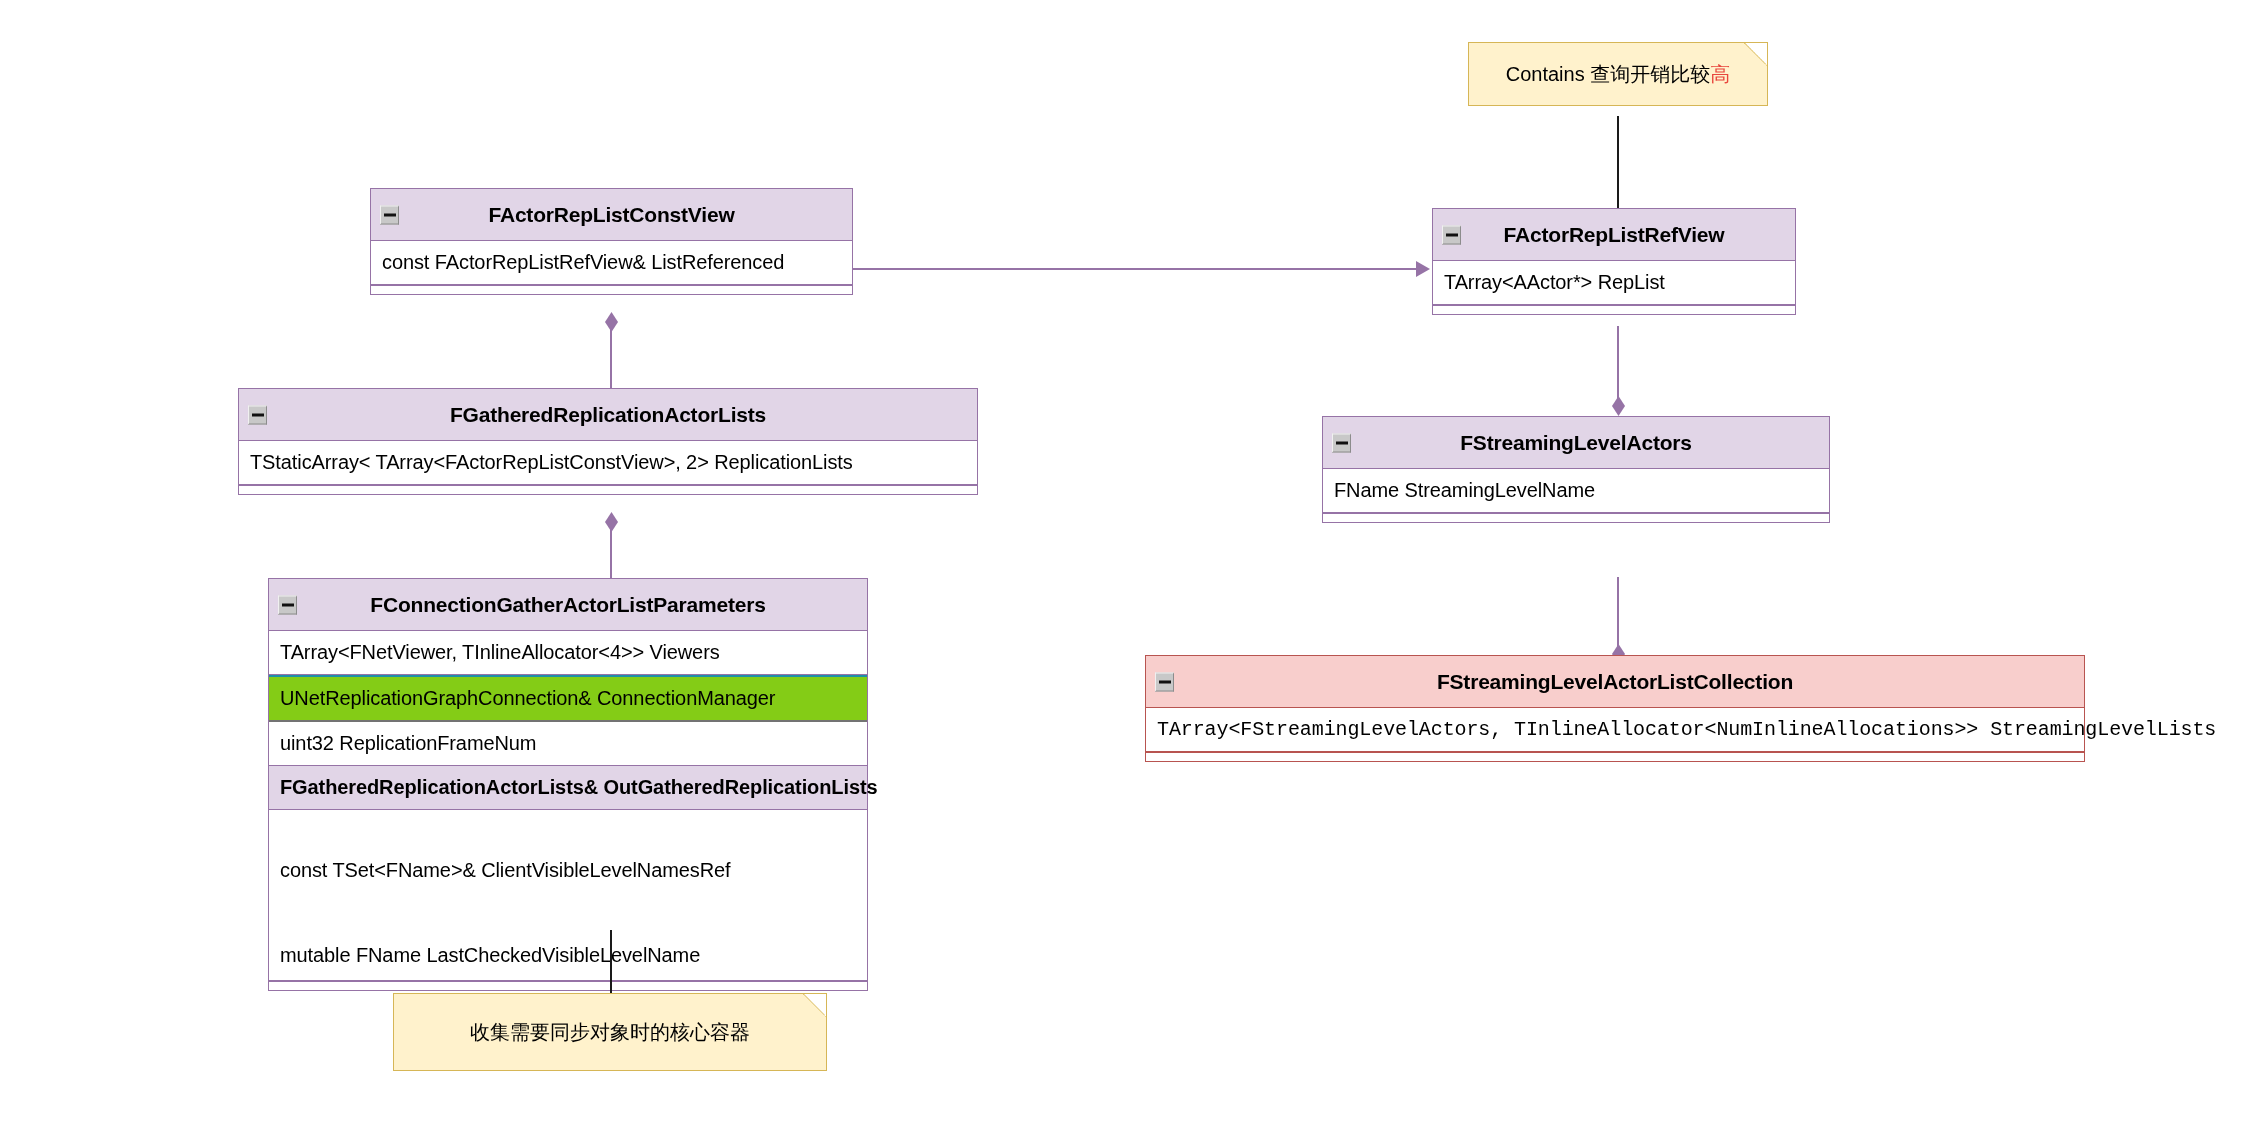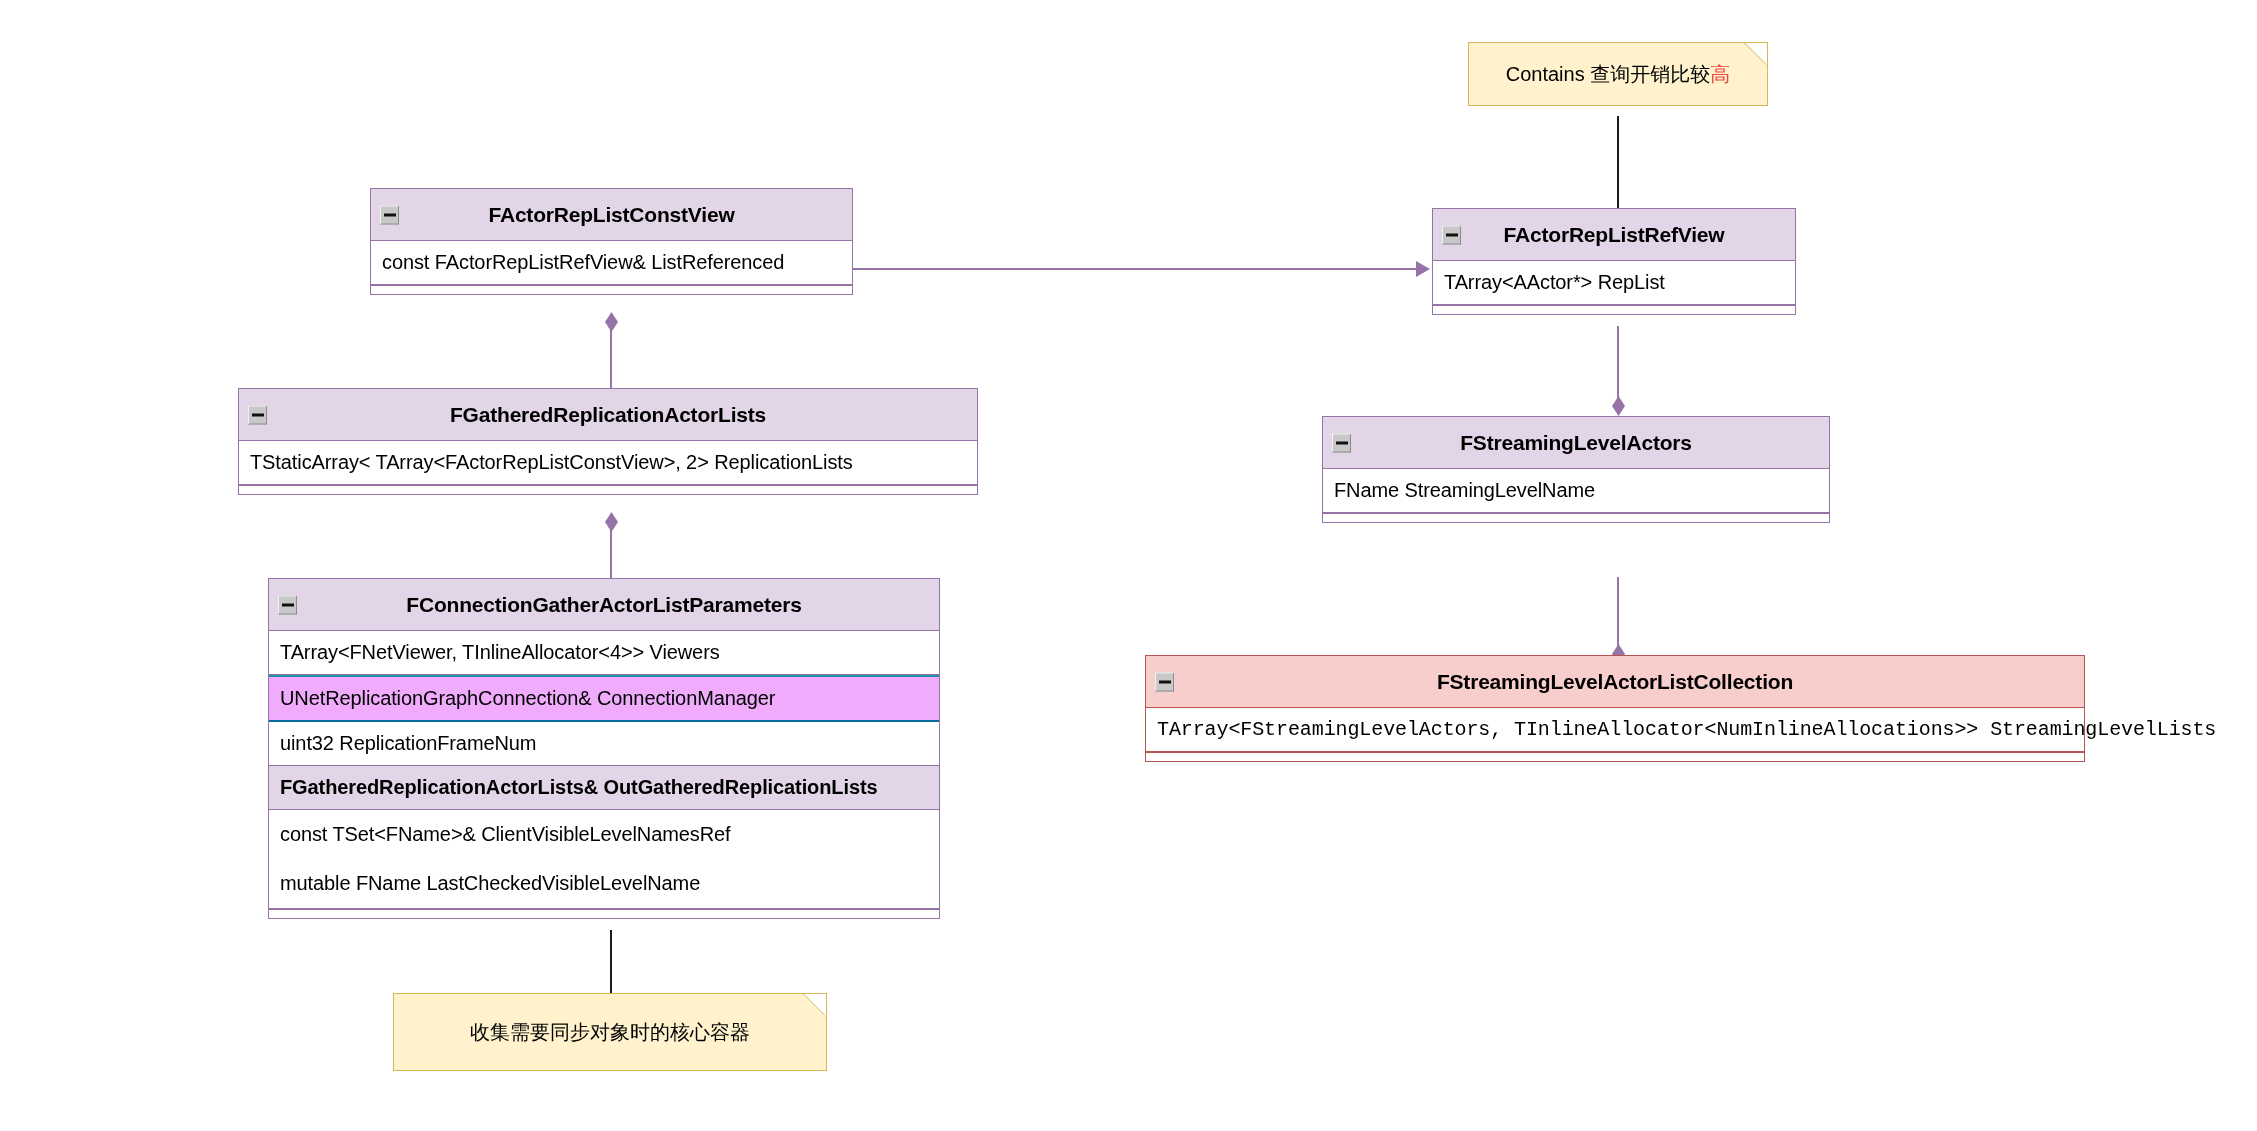--- a/index.html
+++ b/index.html
@@ -79,27 +79,28 @@
     color: #000000;
     padding: 9px 11px 9px 11px;
     line-height: 1.25;
     border-bottom: 1.5px solid #9673A6;
     white-space: nowrap;
     letter-spacing: -0.1px;
   }
   .uml-row.lavender { background: #E1D5E7; }
   .uml-row.bold { font-weight: bold; background: #E1D5E7; }
   .uml-row.highlight {
-    background: #f0abfc;
+    background: #84cc16;
     border-top: 2px solid #1F8FA8;
-    border-bottom: 2px solid #0369a1;
+    border-bottom: 2px solid #737373;
   }
   .uml-row.plain-group {
     padding-top: 12px;
     padding-bottom: 12px;
+    margin-top: 36px;
   }
   .uml-class.red .uml-row { border-bottom-color: #B85450; font-family: Liberation Mono, monospace; }
 
   
   .uml-foot {
     height: 9px;
     box-sizing: border-box;
     background: #ffffff;
     border-top: 1.5px solid #9673A6;
   }
@@ -203,21 +204,21 @@
       <span class="collapse-icon"></span>
       <span>FGatheredReplicationActorLists</span>
     </div>
     <div class="uml-row">TStaticArray&lt; TArray&lt;FActorRepListConstView&gt;, 2&gt; ReplicationLists</div>
     <div class="uml-foot"></div>
   </div>
 
   <div class="conn v" style="left:610px; top:518px; height:61px;"></div>
   <div class="diamond" style="left:605px; top:512px;"></div>
 
-  <div class="uml-class" style="left:268px; top:578px; width:672px;">
+  <div class="uml-class" style="left:268px; top:578px; width:600px;">
     <div class="uml-header">
       <span class="collapse-icon"></span>
       <span>FConnectionGatherActorListParameters</span>
     </div>
     <div class="uml-row">TArray&lt;FNetViewer, TInlineAllocator&lt;4&gt;&gt; Viewers</div>
     <div class="uml-row highlight">UNetReplicationGraphConnection&amp; ConnectionManager</div>
     <div class="uml-row">uint32 ReplicationFrameNum</div>
     <div class="uml-row bold">FGatheredReplicationActorLists&amp; OutGatheredReplicationLists</div>
     <div class="uml-row plain-group" style="border-bottom:none;">const TSet&lt;FName&gt;&amp; ClientVisibleLevelNamesRef</div>
     <div class="uml-row plain-group">mutable FName LastCheckedVisibleLevelName</div>

